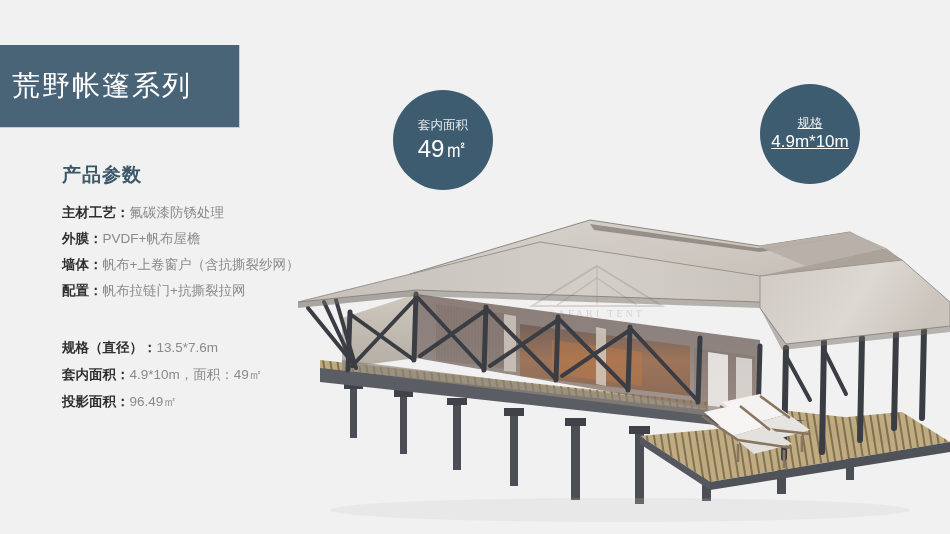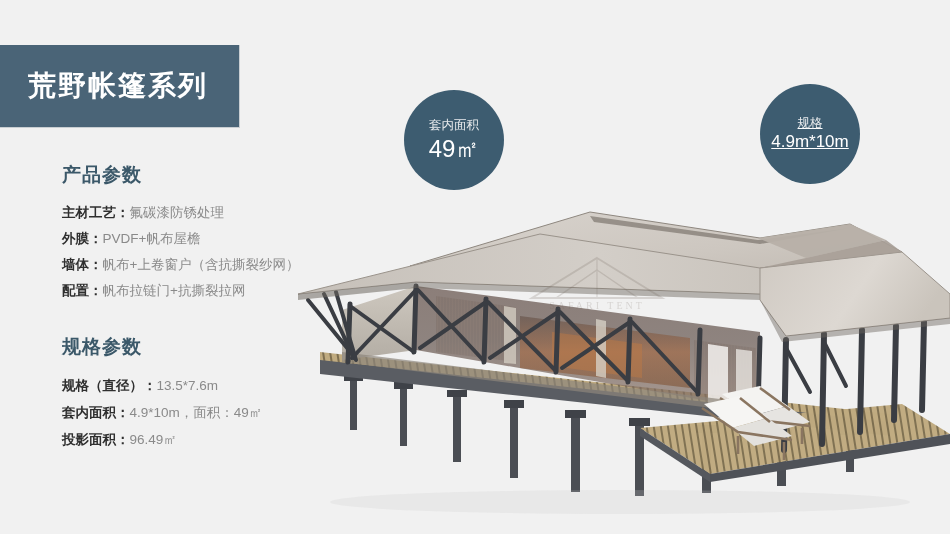--- a/index.html
+++ b/index.html
@@ -26,23 +26,23 @@
     background: #4a6477;
     box-sizing: border-box;
     border-right: 1px solid #c9ced2;
     border-bottom: 1px solid #c9ced2;
     display: flex;
     align-items: center;
   }
   #title-banner .title-text {
     color: #ffffff;
     font-size: 28px;
-    font-weight: bold;
+    font-weight: normal;
     letter-spacing: 2px;
-    margin-left: 28px;
+    margin-left: 12px;
     white-space: nowrap;
   }
 
   
   #left-col {
     position: absolute;
     left: 52px;
     top: 162px;
     width: 290px;
     margin-left: 10px;
@@ -97,29 +97,29 @@
   }
   .stat-circle .stat-value {
     font-size: 24px;
     line-height: 1.05;
     color: #ffffff;
     white-space: nowrap;
   }
   .stat-circle.small-value .stat-value { font-size: 20px; }
   .stat-circle.tiny-value .stat-value { font-size: 17px; }
 
-  #circle-1 { left: 404px; top: 90px; }
+  #circle-1 { left: 393px; top: 90px; }
   #circle-2 { left: 588px; top: 88px; }
   #circle-3 { left: 760px; top: 84px; text-decoration: underline; }
 
   
   #render-area {
     position: absolute;
     left: 290px;
-    top: 182px;
+    top: 190px;
     width: 660px;
     height: 344px;
   }
   #render-svg { display: block; width: 660px; height: 344px; }
   #watermark {
     position: absolute;
     left: 212px;
     top: 72px;
     width: 190px;
     height: 74px;
@@ -159,21 +159,20 @@
       </div>
       <div class="param-row">
         <span class="param-label">墙体：</span><span class="param-value">帆布+上卷窗户（含抗撕裂纱网）</span>
       </div>
       <div class="param-row">
         <span class="param-label">配置：</span><span class="param-value">帆布拉链门+抗撕裂拉网</span>
       </div>
     </div>
 
     <div id="spec-block">
-      <div class="section-heading">规格参数</div>
 
       <div class="param-row">
         <span class="param-label">规格（直径）：</span><span class="param-value">13.5*7.6m</span>
       </div>
       <div class="param-row">
         <span class="param-label">套内面积：</span><span class="param-value">4.9*10m，面积：49㎡</span>
       </div>
       <div class="param-row">
         <span class="param-label">投影面积：</span><span class="param-value">96.49㎡</span>
       </div>

